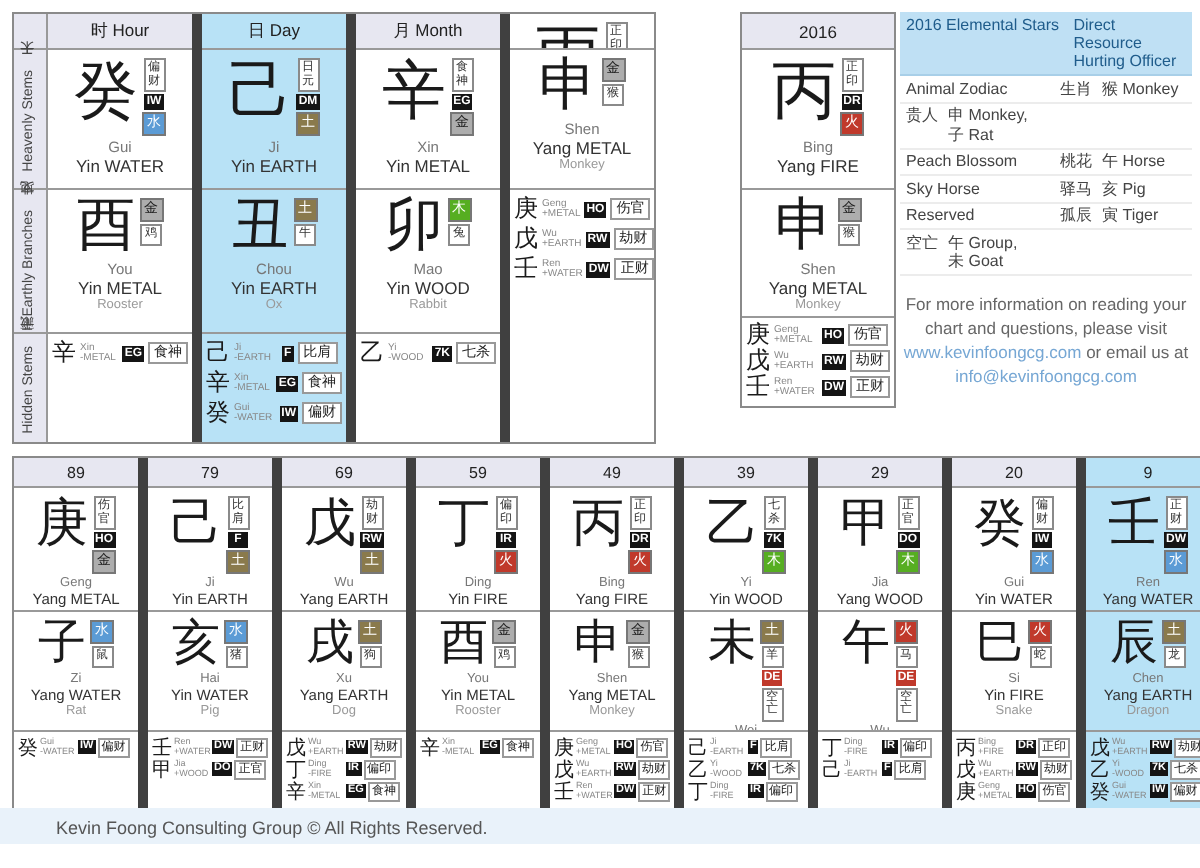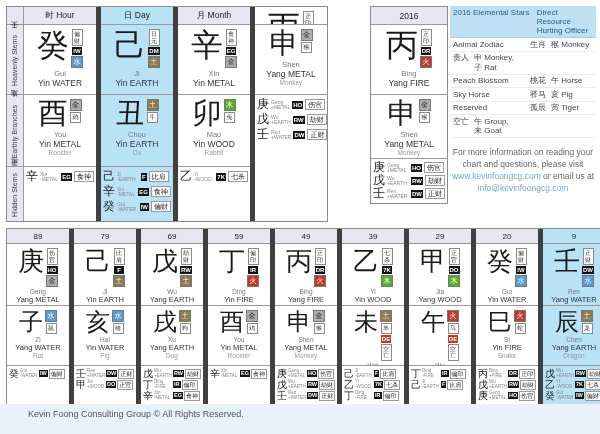--- a/index.html
+++ b/index.html
@@ -74,21 +74,21 @@
   .info-header div{padding:2px 3px;line-height:9px;}
   .ih-left{width:58%;}
   .ih-right{width:42%;}
   .info-row{display:flex;border-bottom:1px solid #ececec;padding:1.5px 3px;color:#444;line-height:9.5px;}
   .ir-en{width:55%;}
   .ir-cn{width:15%;}
   .ir-val{width:30%;}
   .note{margin-top:8px;color:#666;font-size:8.5px;line-height:12px;padding:0 1px;text-align:center;}
   .note a{color:#76a7d4;text-decoration:none;cursor:pointer;}
   
-  .footerband{position:absolute;left:0;top:404px;width:600px;height:30px;background:#e9f2fa;}
+  .footerband{position:absolute;left:0;top:404px;width:600px;height:18px;background:#e9f2fa;}
   .footertext{position:absolute;left:28px;top:5px;font-size:9px;color:#555;}
 </style>
 </head>
 <body>
 
 <div class="bztable t">
   <div class="labelcol">
     <div class="lcell head"></div>
     <div class="lcell">
         <span class="vtext">Heavenly Stems 天干</span>

